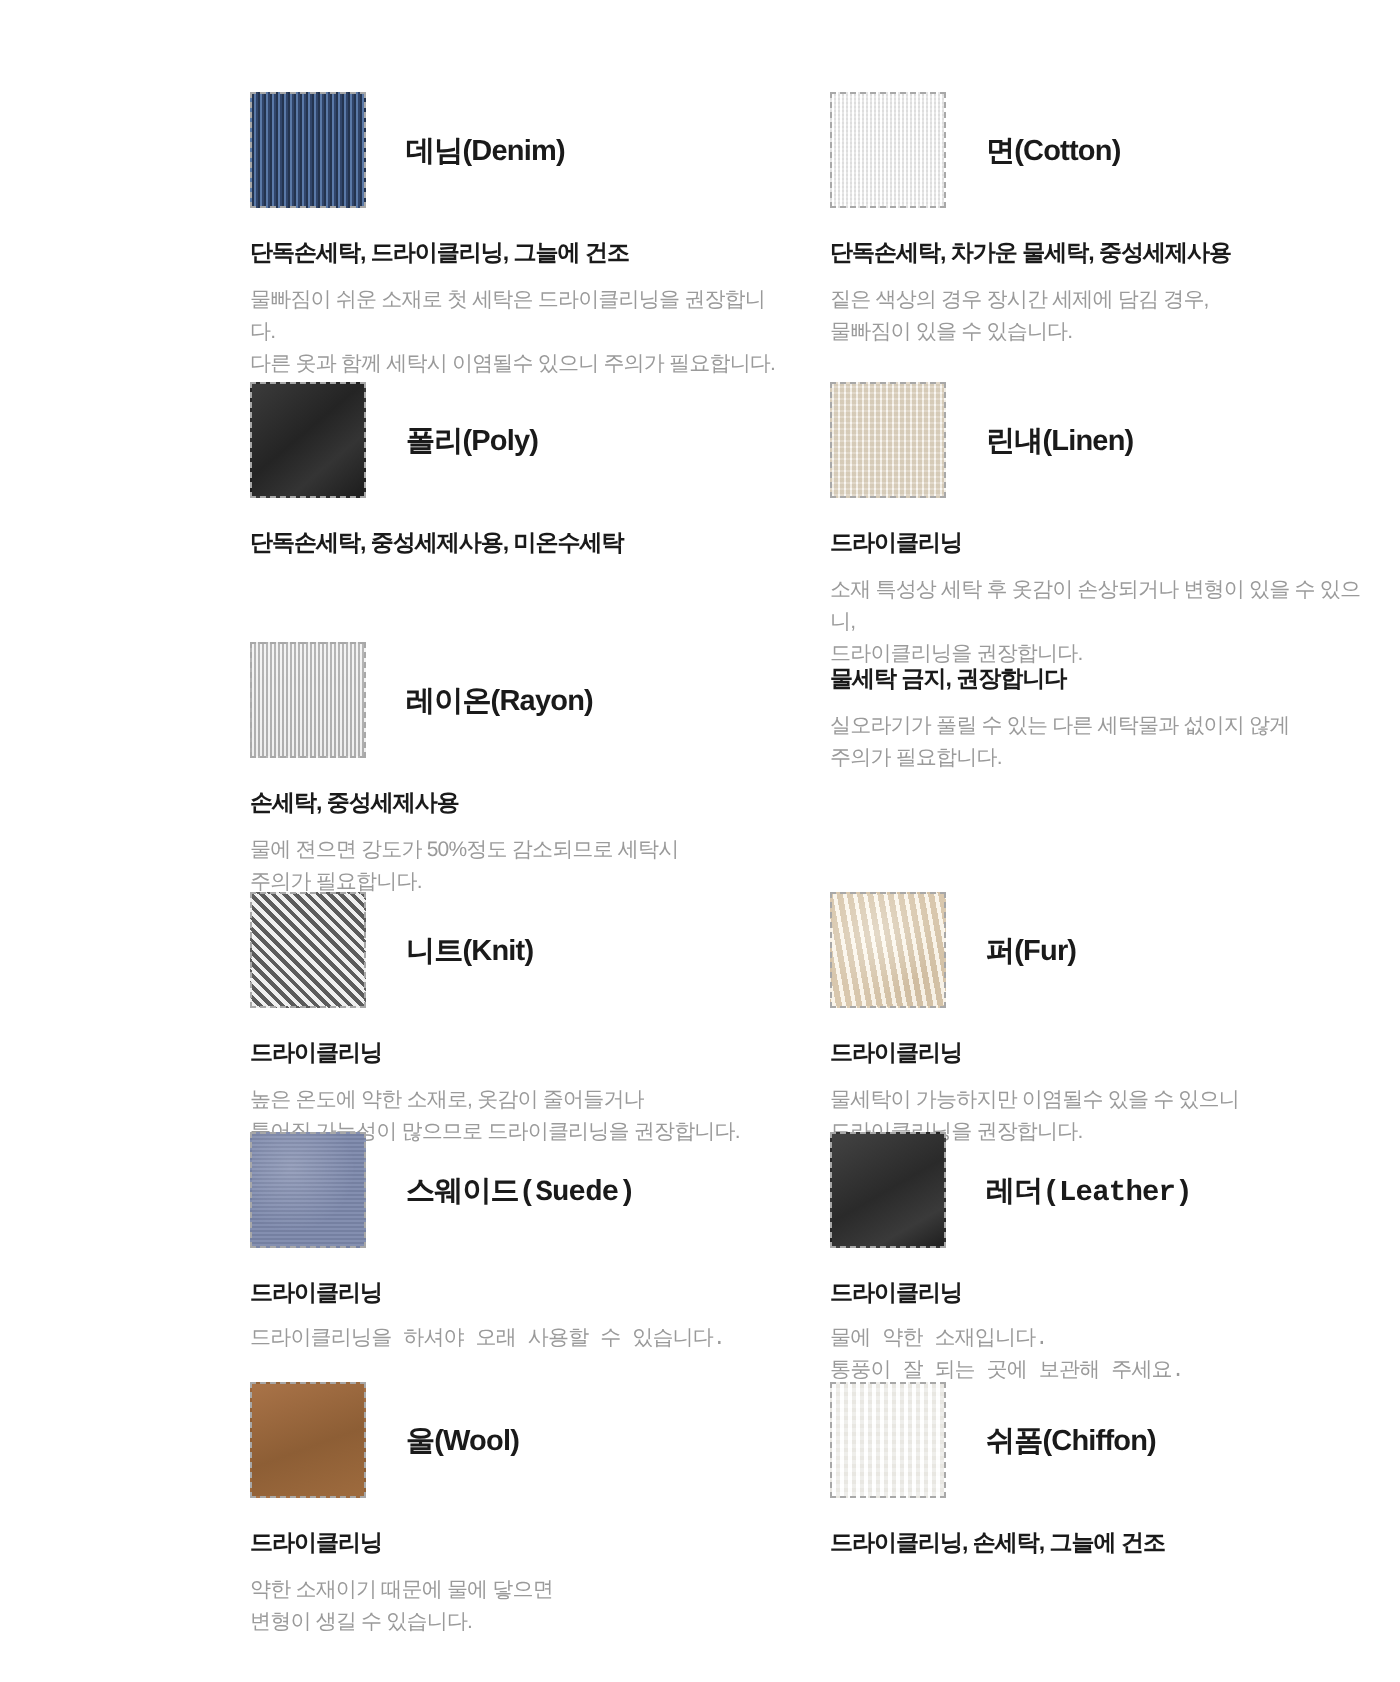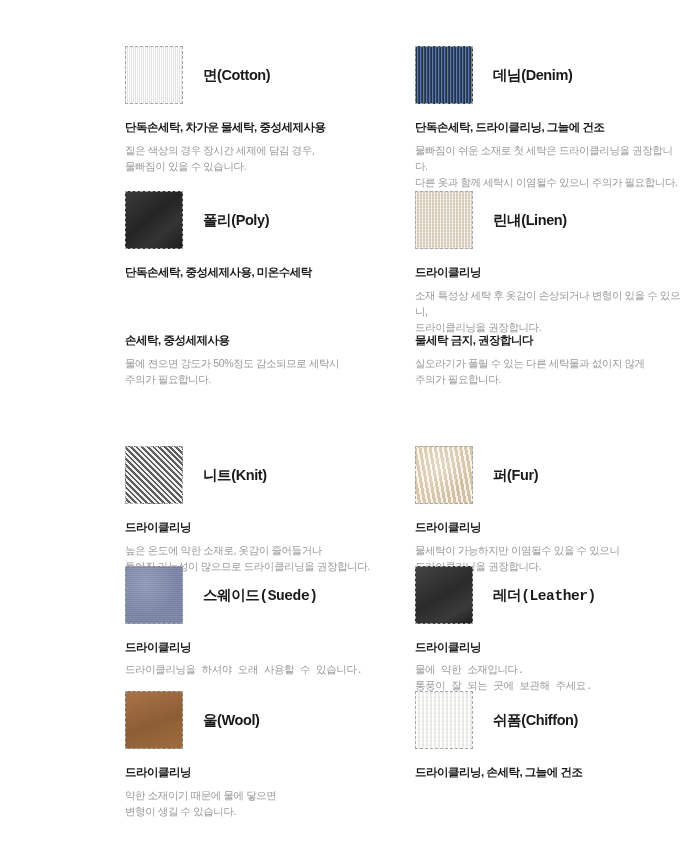--- a/index.html
+++ b/index.html
@@ -166,57 +166,61 @@
   }
 </style>
 </head>
 <body>
 
 <div class="guide">
   <div class="grid">
 
     <div class="entry r0">
       <div class="entry-head">
+        <div class="swatch sw-denim"></div>
+        <div class="fabric-name">데님(Denim)</div>
+      </div>
+      <div class="care-title">단독손세탁, 드라이클리닝, 그늘에 건조</div>
+      <div class="care-detail">물빠짐이 쉬운 소재로 첫 세탁은 드라이클리닝을 권장합니다.
+다른 옷과 함께 세탁시 이염될수 있으니 주의가 필요합니다.</div>
+    </div>
+
+    <div class="entry r0">
+      <div class="entry-head">
         <div class="swatch sw-cotton"></div>
         <div class="fabric-name">면(Cotton)</div>
       </div>
       <div class="care-title">단독손세탁, 차가운 물세탁, 중성세제사용</div>
       <div class="care-detail">짙은 색상의 경우 장시간 세제에 담김 경우,
 물빠짐이 있을 수 있습니다.</div>
     </div>
 
-    <div class="entry r0">
-      <div class="entry-head">
-        <div class="swatch sw-denim"></div>
-        <div class="fabric-name">데님(Denim)</div>
-      </div>
-      <div class="care-title">단독손세탁, 드라이클리닝, 그늘에 건조</div>
-      <div class="care-detail">물빠짐이 쉬운 소재로 첫 세탁은 드라이클리닝을 권장합니다.
-다른 옷과 함께 세탁시 이염될수 있으니 주의가 필요합니다.</div>
-    </div>
-
     <div class="entry r1">
       <div class="entry-head">
         <div class="swatch sw-poly"></div>
         <div class="fabric-name">폴리(Poly)</div>
       </div>
       <div class="care-title">단독손세탁, 중성세제사용, 미온수세탁</div>
     </div>
 
     <div class="entry r1">
       <div class="entry-head">
         <div class="swatch sw-linen"></div>
         <div class="fabric-name">린냬(Linen)</div>
       </div>
       <div class="care-title">드라이클리닝</div>
       <div class="care-detail">소재 특성상 세탁 후 옷감이 손상되거나 변형이 있을 수 있으니,
 드라이클리닝을 권장합니다.</div>
     </div>
 
     <div class="entry r2">
+      <div class="entry-head">
+        <div class="swatch sw-rayon"></div>
+        <div class="fabric-name">레이온(Rayon)</div>
+      </div>
       <div class="care-title">손세탁, 중성세제사용</div>
       <div class="care-detail">물에 젼으면 강도가 50%정도 감소되므로 세탁시
 주의가 필요합니다.</div>
     </div>
 
     <div class="entry r2">
       <div class="care-title">물세탁 금지, 권장합니다</div>
       <div class="care-detail">실오라기가 풀릴 수 있는 다른 세탁물과 섮이지 않게
 주의가 필요합니다.</div>
     </div>

